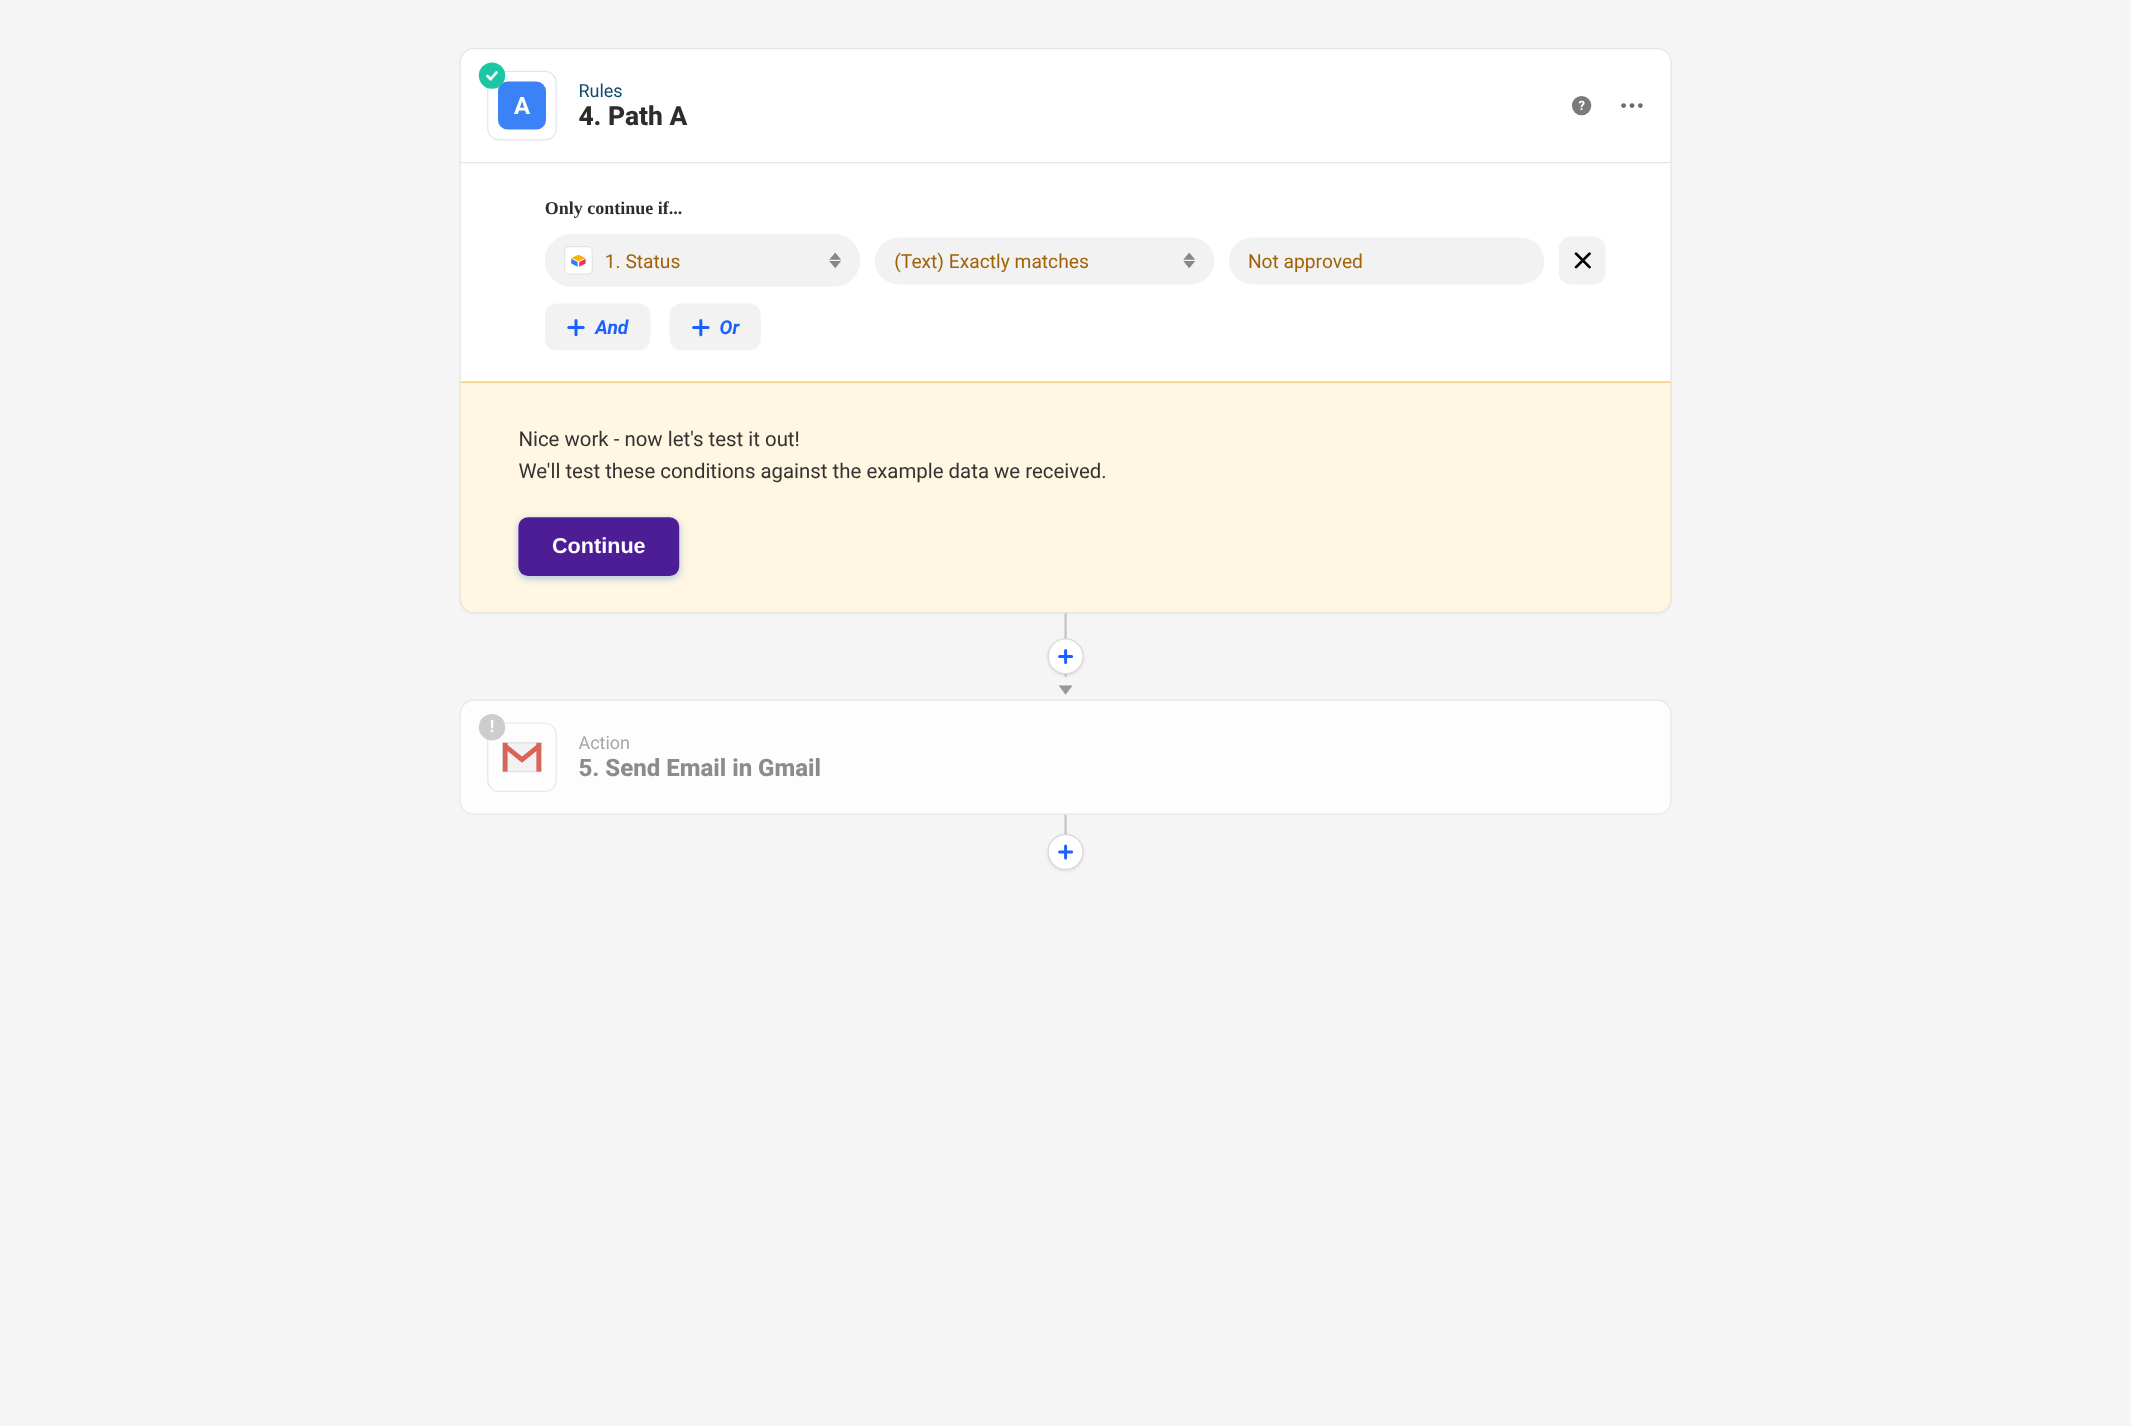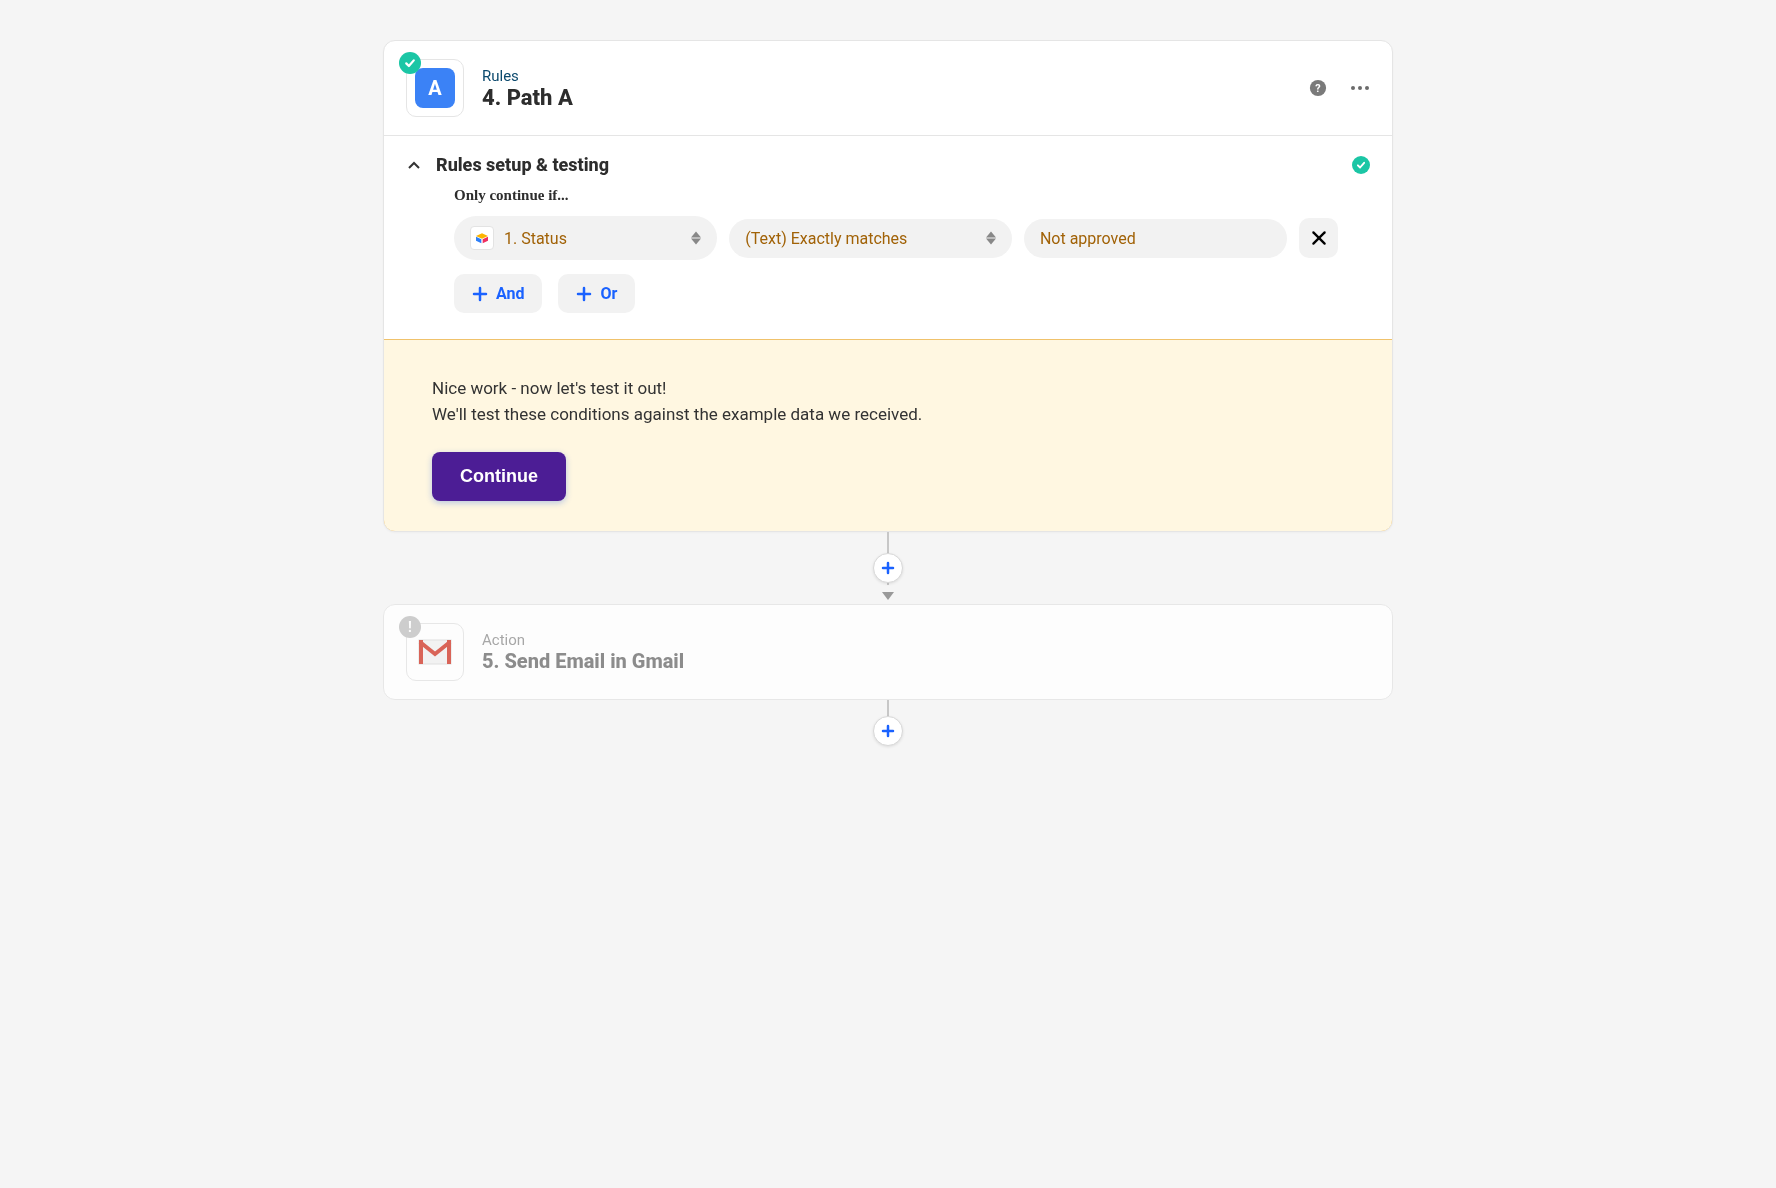--- a/index.html
+++ b/index.html
@@ -202,20 +202,21 @@
       background: #f2f2f2;
       border-radius: 10px;
       display: flex;
       align-items: center;
       justify-content: center;
       cursor: pointer;
     }
     .logic-row {
       display: flex;
       gap: 16px;
+      font-style: italic;
     }
     .logic-btn {
       background: #f2f2f2;
       border-radius: 10px;
       padding: 10px 18px;
       display: flex;
       align-items: center;
       gap: 8px;
       color: #1a62ff;
       font-weight: 700;
@@ -353,33 +354,20 @@
               <circle cx="3" cy="3" r="2"></circle>
               <circle cx="10" cy="3" r="2"></circle>
               <circle cx="17" cy="3" r="2"></circle>
             </svg>
         </div>
       </div>
     </div>
 
 
     <div class="section section-noborder">
-      <div class="section-header">
-        <span class="chevron">
-          <svg viewBox="0 0 16 16" fill="none" stroke="#333" stroke-width="2">
-              <polyline points="3,11 8,6 13,11"></polyline>
-            </svg>
-        </span>
-        <span class="section-title">Rules setup &amp; testing</span>
-        <span class="status-icon">
-          <svg viewBox="0 0 16 16" fill="none" stroke="#fff" stroke-width="3" stroke-linecap="round" stroke-linejoin="round">
-              <polyline points="3,8.5 6.5,12 13,4.5"></polyline>
-            </svg>
-        </span>
-      </div>
 
       <div class="rules-body">
         <div class="rules-label">Only continue if...</div>
 
         <div class="condition-row">
 
           <div class="pill-select w1">
             <span class="app-mini-icon">
               <svg viewBox="0 0 24 24" width="16" height="16">
                   <polygon points="3,9 12,5 21,9 12,13" fill="#fcb400"></polygon>

